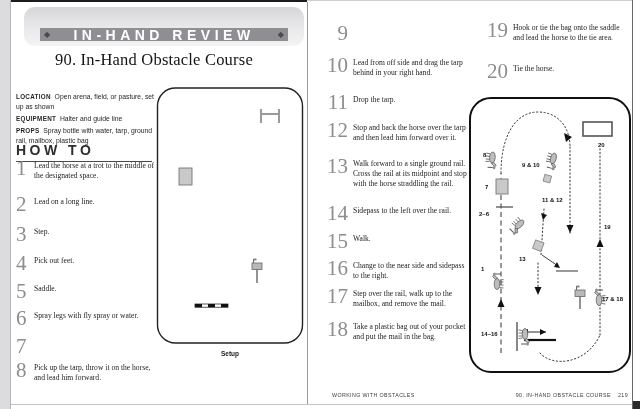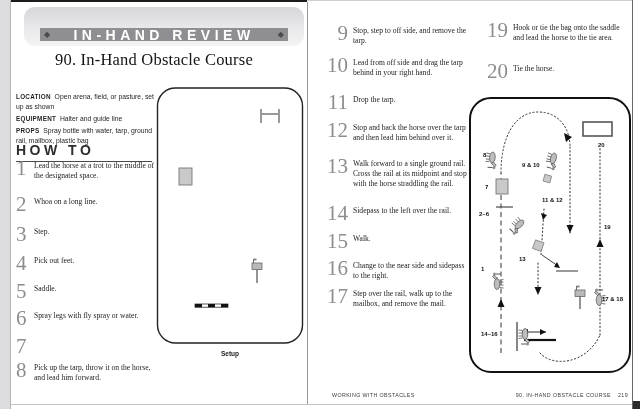--- a/index.html
+++ b/index.html
@@ -111,21 +111,21 @@
   </div>
 
   <div class="howto">HOW TO</div>
 
   <div class="step col-a" style="top:160px">
       <span class="num">1</span>
       <span class="txt">Lead the horse at a trot to the middle of the designated space.</span>
     </div>
   <div class="step col-a" style="top:196px">
       <span class="num">2</span>
-      <span class="txt">Whoa on a long line.</span>
+      <span class="txt">Lead on a long line.</span>
     </div>
   <div class="step col-a" style="top:226px">
       <span class="num">3</span>
       <span class="txt">Step.</span>
     </div>
   <div class="step col-a" style="top:255px">
       <span class="num">4</span>
       <span class="txt">Pick out feet.</span>
     </div>
   <div class="step col-a" style="top:283px">
@@ -162,53 +162,56 @@
       <rect x="39" y="218" width="33" height="3.2" fill="#fff" stroke="#111" stroke-width="0.7"></rect>
       <rect x="39" y="218" width="7" height="3.2" fill="#111"></rect>
       <rect x="52" y="218" width="7" height="3.2" fill="#111"></rect>
       <rect x="65" y="218" width="7" height="3.2" fill="#111"></rect>
     </g>
   </svg>
   <div class="setup-cap">Setup</div>
 
   <div class="step col-b" style="top:25px">
       <span class="num">9</span>
-      <span class="txt">Stop, step to off side, and remove the tarp.</span>
     </div>
   <div class="step col-b" style="top:57px">
       <span class="num">10</span>
       <span class="txt">Lead from off side and drag the tarp behind in your right hand.</span>
     </div>
   <div class="step col-b" style="top:94px">
       <span class="num">11</span>
       <span class="txt">Drop the tarp.</span>
     </div>
   <div class="step col-b" style="top:122px">
       <span class="num">12</span>
-      <span class="txt">Stop and back the horse over the tarp and then lead him behind over it.</span>
+      <span class="txt">Stop and back the horse over the tarp and then lead him forward over it.</span>
     </div>
   <div class="step col-b" style="top:158px">
       <span class="num">13</span>
       <span class="txt">Walk forward to a single ground rail. Cross the rail at its midpoint and stop with the horse straddling the rail.</span>
     </div>
   <div class="step col-b" style="top:205px">
       <span class="num">14</span>
       <span class="txt">Sidepass to the left over the rail.</span>
     </div>
   <div class="step col-b" style="top:233px">
       <span class="num">15</span>
       <span class="txt">Walk.</span>
     </div>
   <div class="step col-b" style="top:260px">
       <span class="num">16</span>
       <span class="txt">Change to the near side and sidepass to the right.</span>
     </div>
   <div class="step col-b" style="top:288px">
       <span class="num">17</span>
       <span class="txt">Step over the rail, walk up to the mailbox, and remove the mail.</span>
+    </div>
+  <div class="step col-b" style="top:321px">
+      <span class="num">18</span>
+      <span class="txt">Take a plastic bag out of your pocket and put the mail in the bag.</span>
     </div>
 
   <div class="step col-c" style="top:22px">
       <span class="num">19</span>
       <span class="txt">Hook or tie the bag onto the saddle and lead the horse to the tie area.</span>
     </div>
   <div class="step col-c" style="top:63px">
       <span class="num">20</span>
       <span class="txt">Tie the horse.</span>
     </div>

